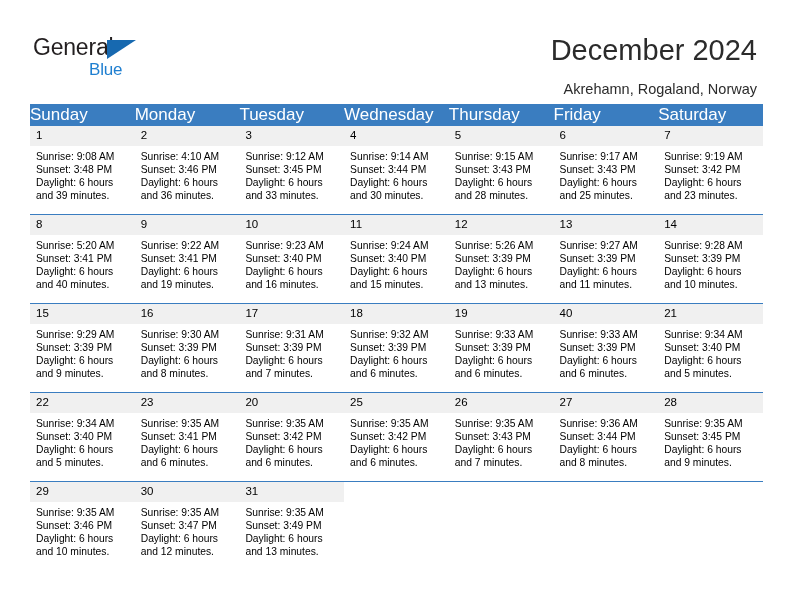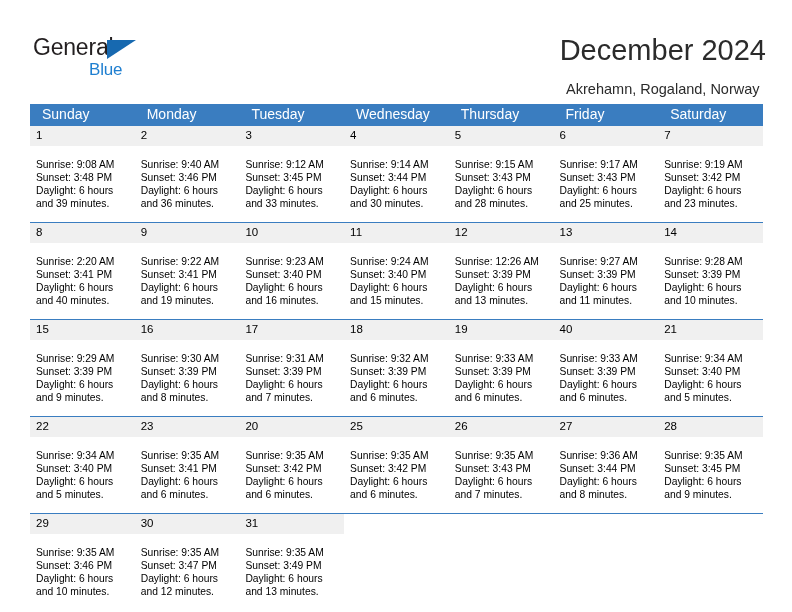--- a/index.html
+++ b/index.html
@@ -60,23 +60,23 @@
     left: 56px;
     top: 22px;
     font-size: 17px;
     line-height: 23px;
     letter-spacing: -0.2px;
     color: #1f7fd0;
     font-family: "Liberation Sans", sans-serif;
   }
   .title-block {
     position: absolute;
-    right: 26px;
+    right: 35px;
     top: 33px;
-    text-align: center;
+    text-align: right;
   }
   .cal-title {
     font-size: 29px;
     line-height: 34px;
     color: #2b2b2b;
     font-weight: normal;
     white-space: nowrap;
   }
   .cal-subtitle {
     font-size: 14.5px;
@@ -94,24 +94,24 @@
     width: 733px;
     border-collapse: collapse;
     table-layout: fixed;
   }
   .calendar col { width: 104.71px; }
 
   .dow-row th {
     background: #3a7dc0;
     color: #ffffff;
     font-weight: normal;
-    font-size: 14px;
+    font-size: 17px;
     line-height: 13px;
     text-align: left;
-    padding: 4px 0 5px 12px;
+    padding: 4px 0 5px 0;
     height: 12px;
     vertical-align: middle;
   }
 
   .week-row td {
     vertical-align: top;
     padding: 0;
     border-top: 1.4px solid #3a7dc0;
     background: #ffffff;
   }
@@ -121,21 +121,21 @@
     background: #f0f0f0;
     font-size: 11.5px;
     line-height: 13px;
     padding: 3px 0 4px 6px;
     color: #000000;
     height: 13px;
   }
   .daynum.blank { background: #ffffff; color: transparent; }
 
   .details {
-    padding: 12px 6px 6px 6px;
+    padding: 4px 6px 6px 6px;
     font-size: 10.3px;
     line-height: 13.1px;
     color: #000000;
     min-height: 58px;
   }
   .details div { white-space: nowrap; }
   .details.blank { min-height: 58px; }
 </style>
 </head>
 <body>
@@ -185,21 +185,21 @@
             <div class="details">
               <div>Sunrise: 9:08 AM</div>
               <div>Sunset: 3:48 PM</div>
               <div>Daylight: 6 hours</div>
               <div>and 39 minutes.</div>
             </div>
           </td>
           <td>
             <div class="daynum">2</div>
             <div class="details">
-              <div>Sunrise: 9:40 AM</div>
+              <div>Sunrise: 4:10 AM</div>
               <div>Sunset: 3:46 PM</div>
               <div>Daylight: 6 hours</div>
               <div>and 36 minutes.</div>
             </div>
           </td>
           <td>
             <div class="daynum">3</div>
             <div class="details">
               <div>Sunrise: 9:12 AM</div>
               <div>Sunset: 3:45 PM</div>
@@ -241,21 +241,21 @@
               <div>Sunset: 3:42 PM</div>
               <div>Daylight: 6 hours</div>
               <div>and 23 minutes.</div>
             </div>
           </td>
         </tr>
         <tr class="week-row">
           <td>
             <div class="daynum">8</div>
             <div class="details">
-              <div>Sunrise: 2:20 AM</div>
+              <div>Sunrise: 5:20 AM</div>
               <div>Sunset: 3:41 PM</div>
               <div>Daylight: 6 hours</div>
               <div>and 40 minutes.</div>
             </div>
           </td>
           <td>
             <div class="daynum">9</div>
             <div class="details">
               <div>Sunrise: 9:22 AM</div>
               <div>Sunset: 3:41 PM</div>
@@ -277,21 +277,21 @@
             <div class="details">
               <div>Sunrise: 9:24 AM</div>
               <div>Sunset: 3:40 PM</div>
               <div>Daylight: 6 hours</div>
               <div>and 15 minutes.</div>
             </div>
           </td>
           <td>
             <div class="daynum">12</div>
             <div class="details">
-              <div>Sunrise: 12:26 AM</div>
+              <div>Sunrise: 5:26 AM</div>
               <div>Sunset: 3:39 PM</div>
               <div>Daylight: 6 hours</div>
               <div>and 13 minutes.</div>
             </div>
           </td>
           <td>
             <div class="daynum">13</div>
             <div class="details">
               <div>Sunrise: 9:27 AM</div>
               <div>Sunset: 3:39 PM</div>

